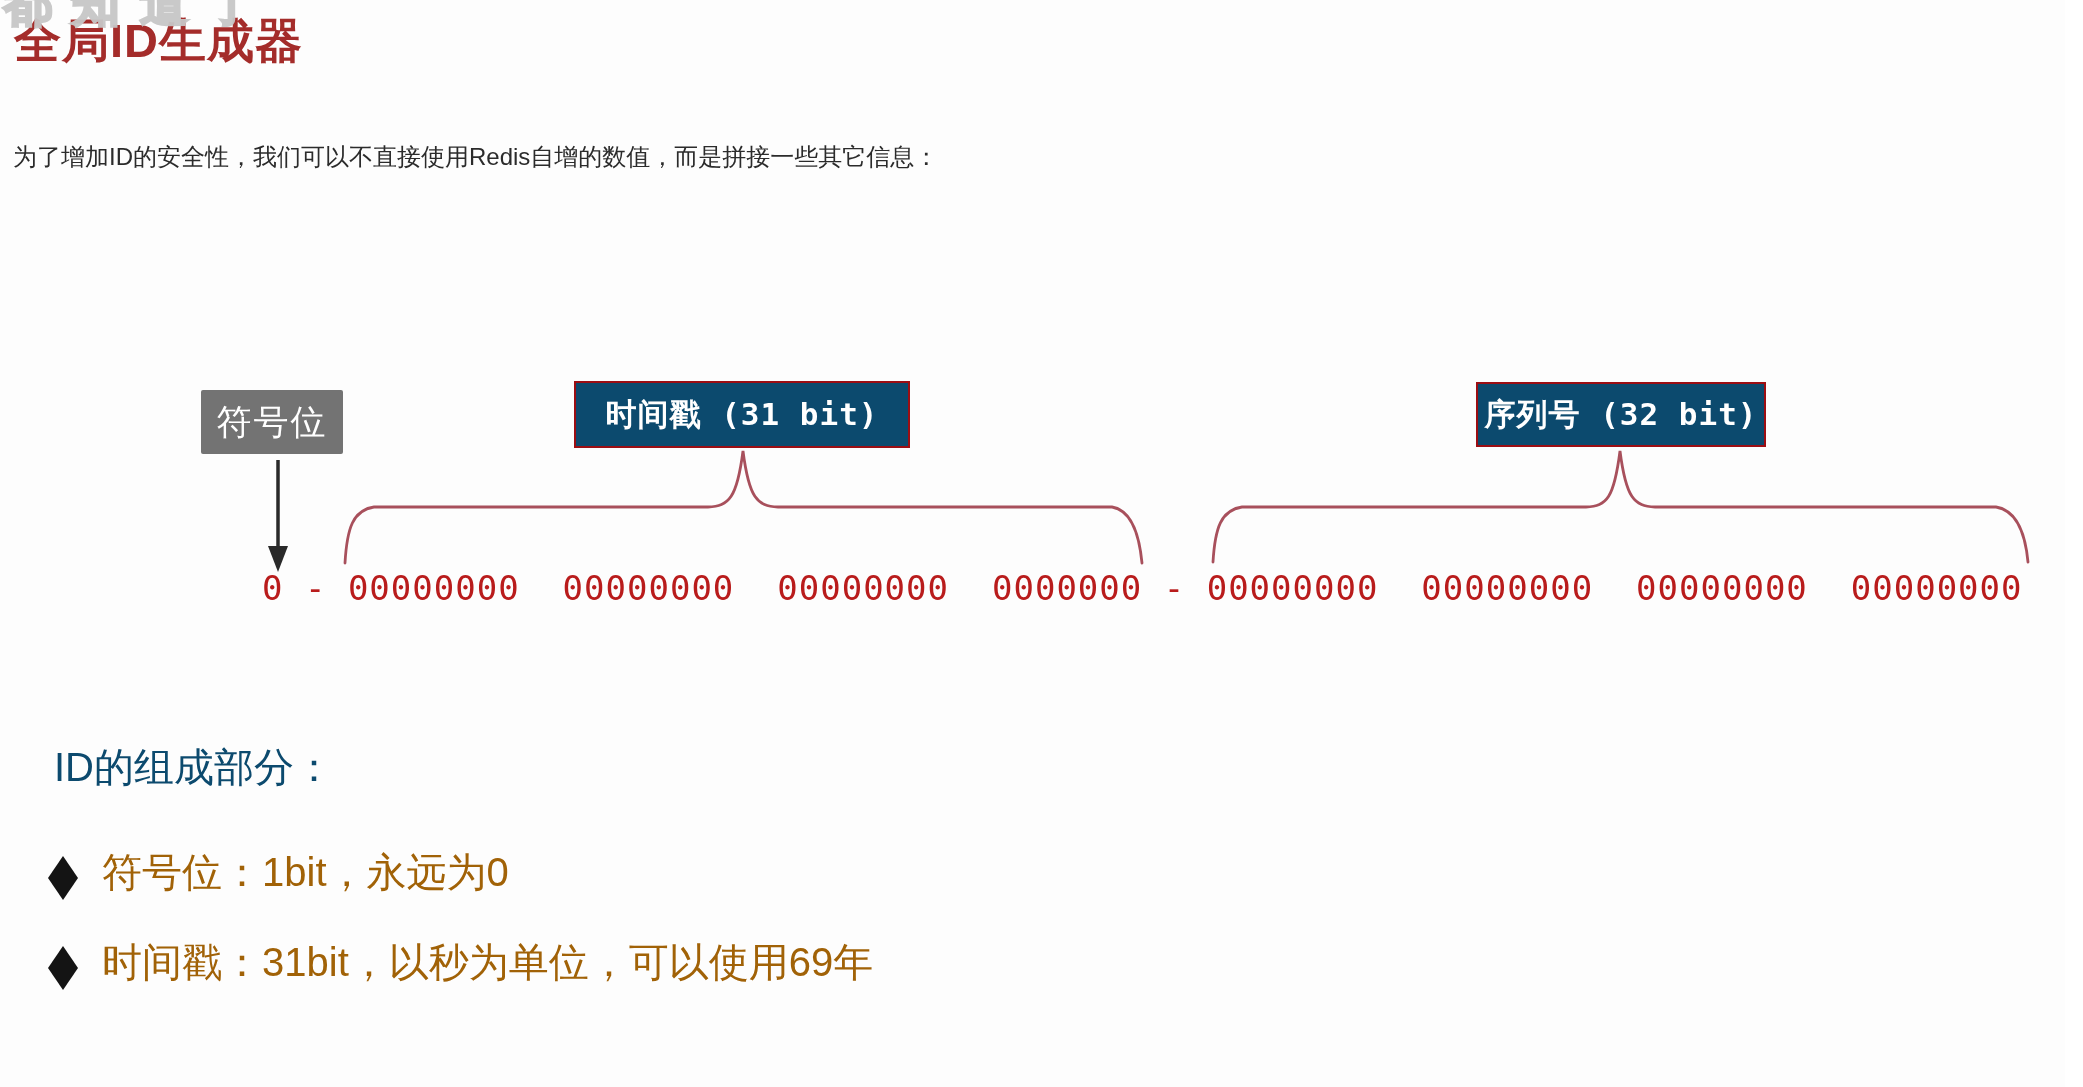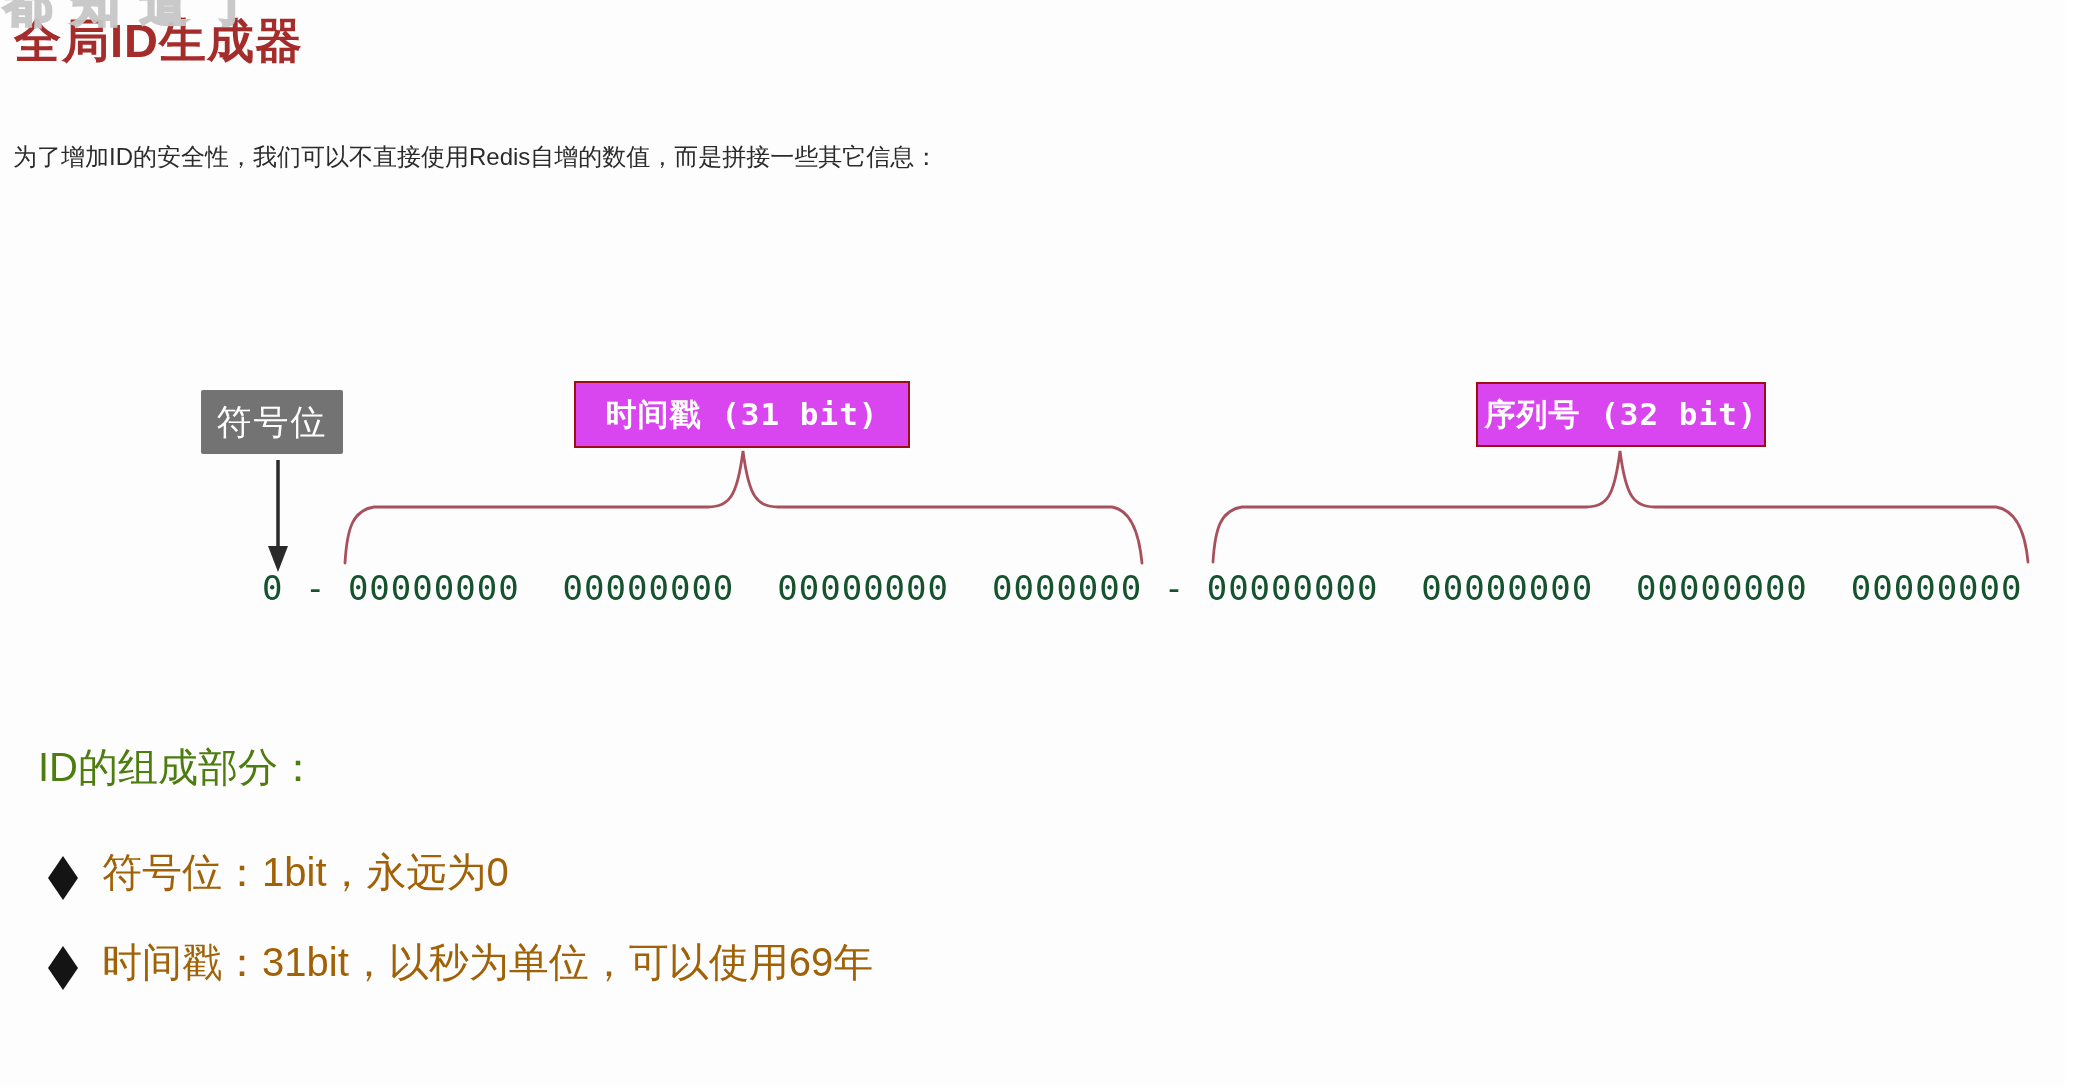--- a/index.html
+++ b/index.html
@@ -64,21 +64,21 @@
     display: flex;
     align-items: center;
     justify-content: center;
     color: #ffffff;
     font-size: 35px;
     letter-spacing: 2px;
   }
 
   .red-box {
     position: absolute;
-    background: #d946ef;
+    background: #0c4a6e;
     border: 2px solid #9c0e13;
     box-sizing: border-box;
     display: flex;
     align-items: center;
     justify-content: center;
     color: #ffffff;
     font-family: "DejaVu Sans Mono", monospace;
     font-size: 31px;
     font-weight: bold;
     letter-spacing: 1px;
@@ -95,33 +95,33 @@
     pointer-events: none;
   }
 
   .bits-row {
     position: absolute;
     left: 262px;
     top: 568px;
     font-family: "DejaVu Sans Mono", monospace;
     font-size: 34px;
     letter-spacing: 1px;
-    color: #14532d;
+    color: #b91c1c;
     white-space: pre;
   }
 
   
   .comp-heading {
     position: absolute;
-    left: 38px;
+    left: 54px;
     top: 740px;
     margin: 0;
     font-size: 40px;
     font-weight: normal;
-    color: #4d7c0f;
+    color: #0c4a6e;
   }
 
   .bullet {
     position: absolute;
     left: 48px;
     display: flex;
     align-items: flex-end;
     font-size: 40px;
     color: #a16207;
     white-space: nowrap;

